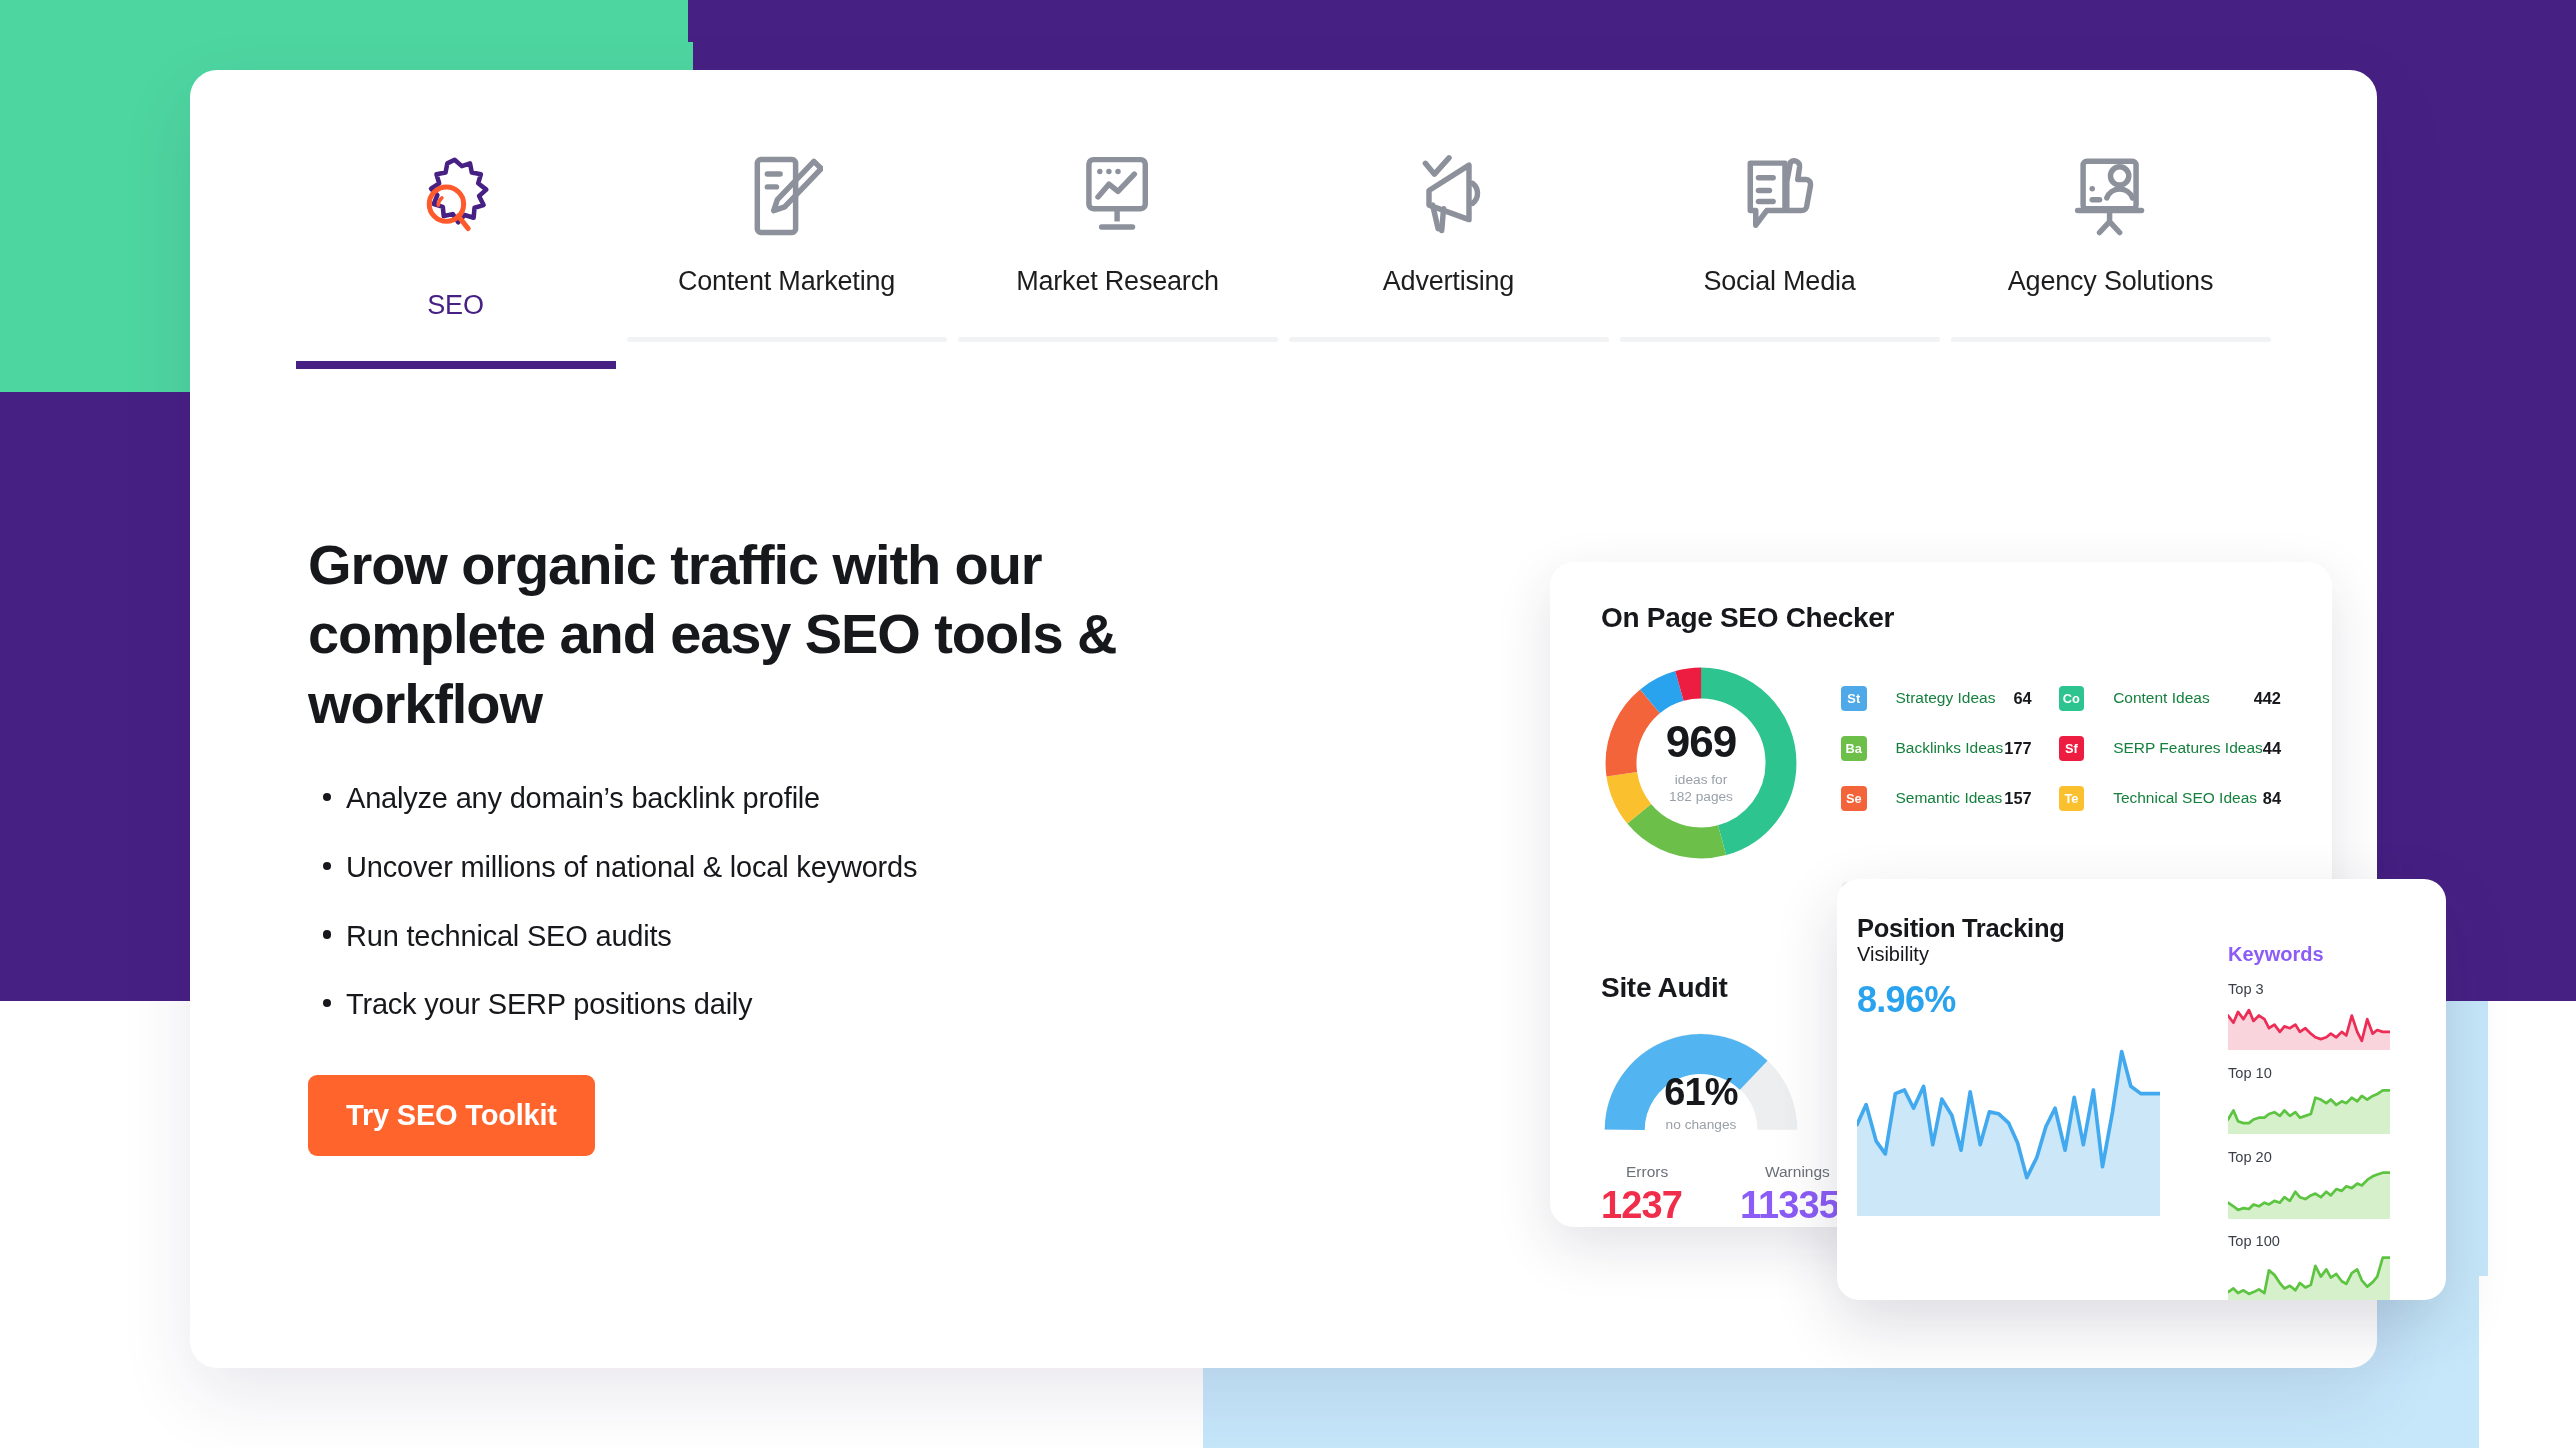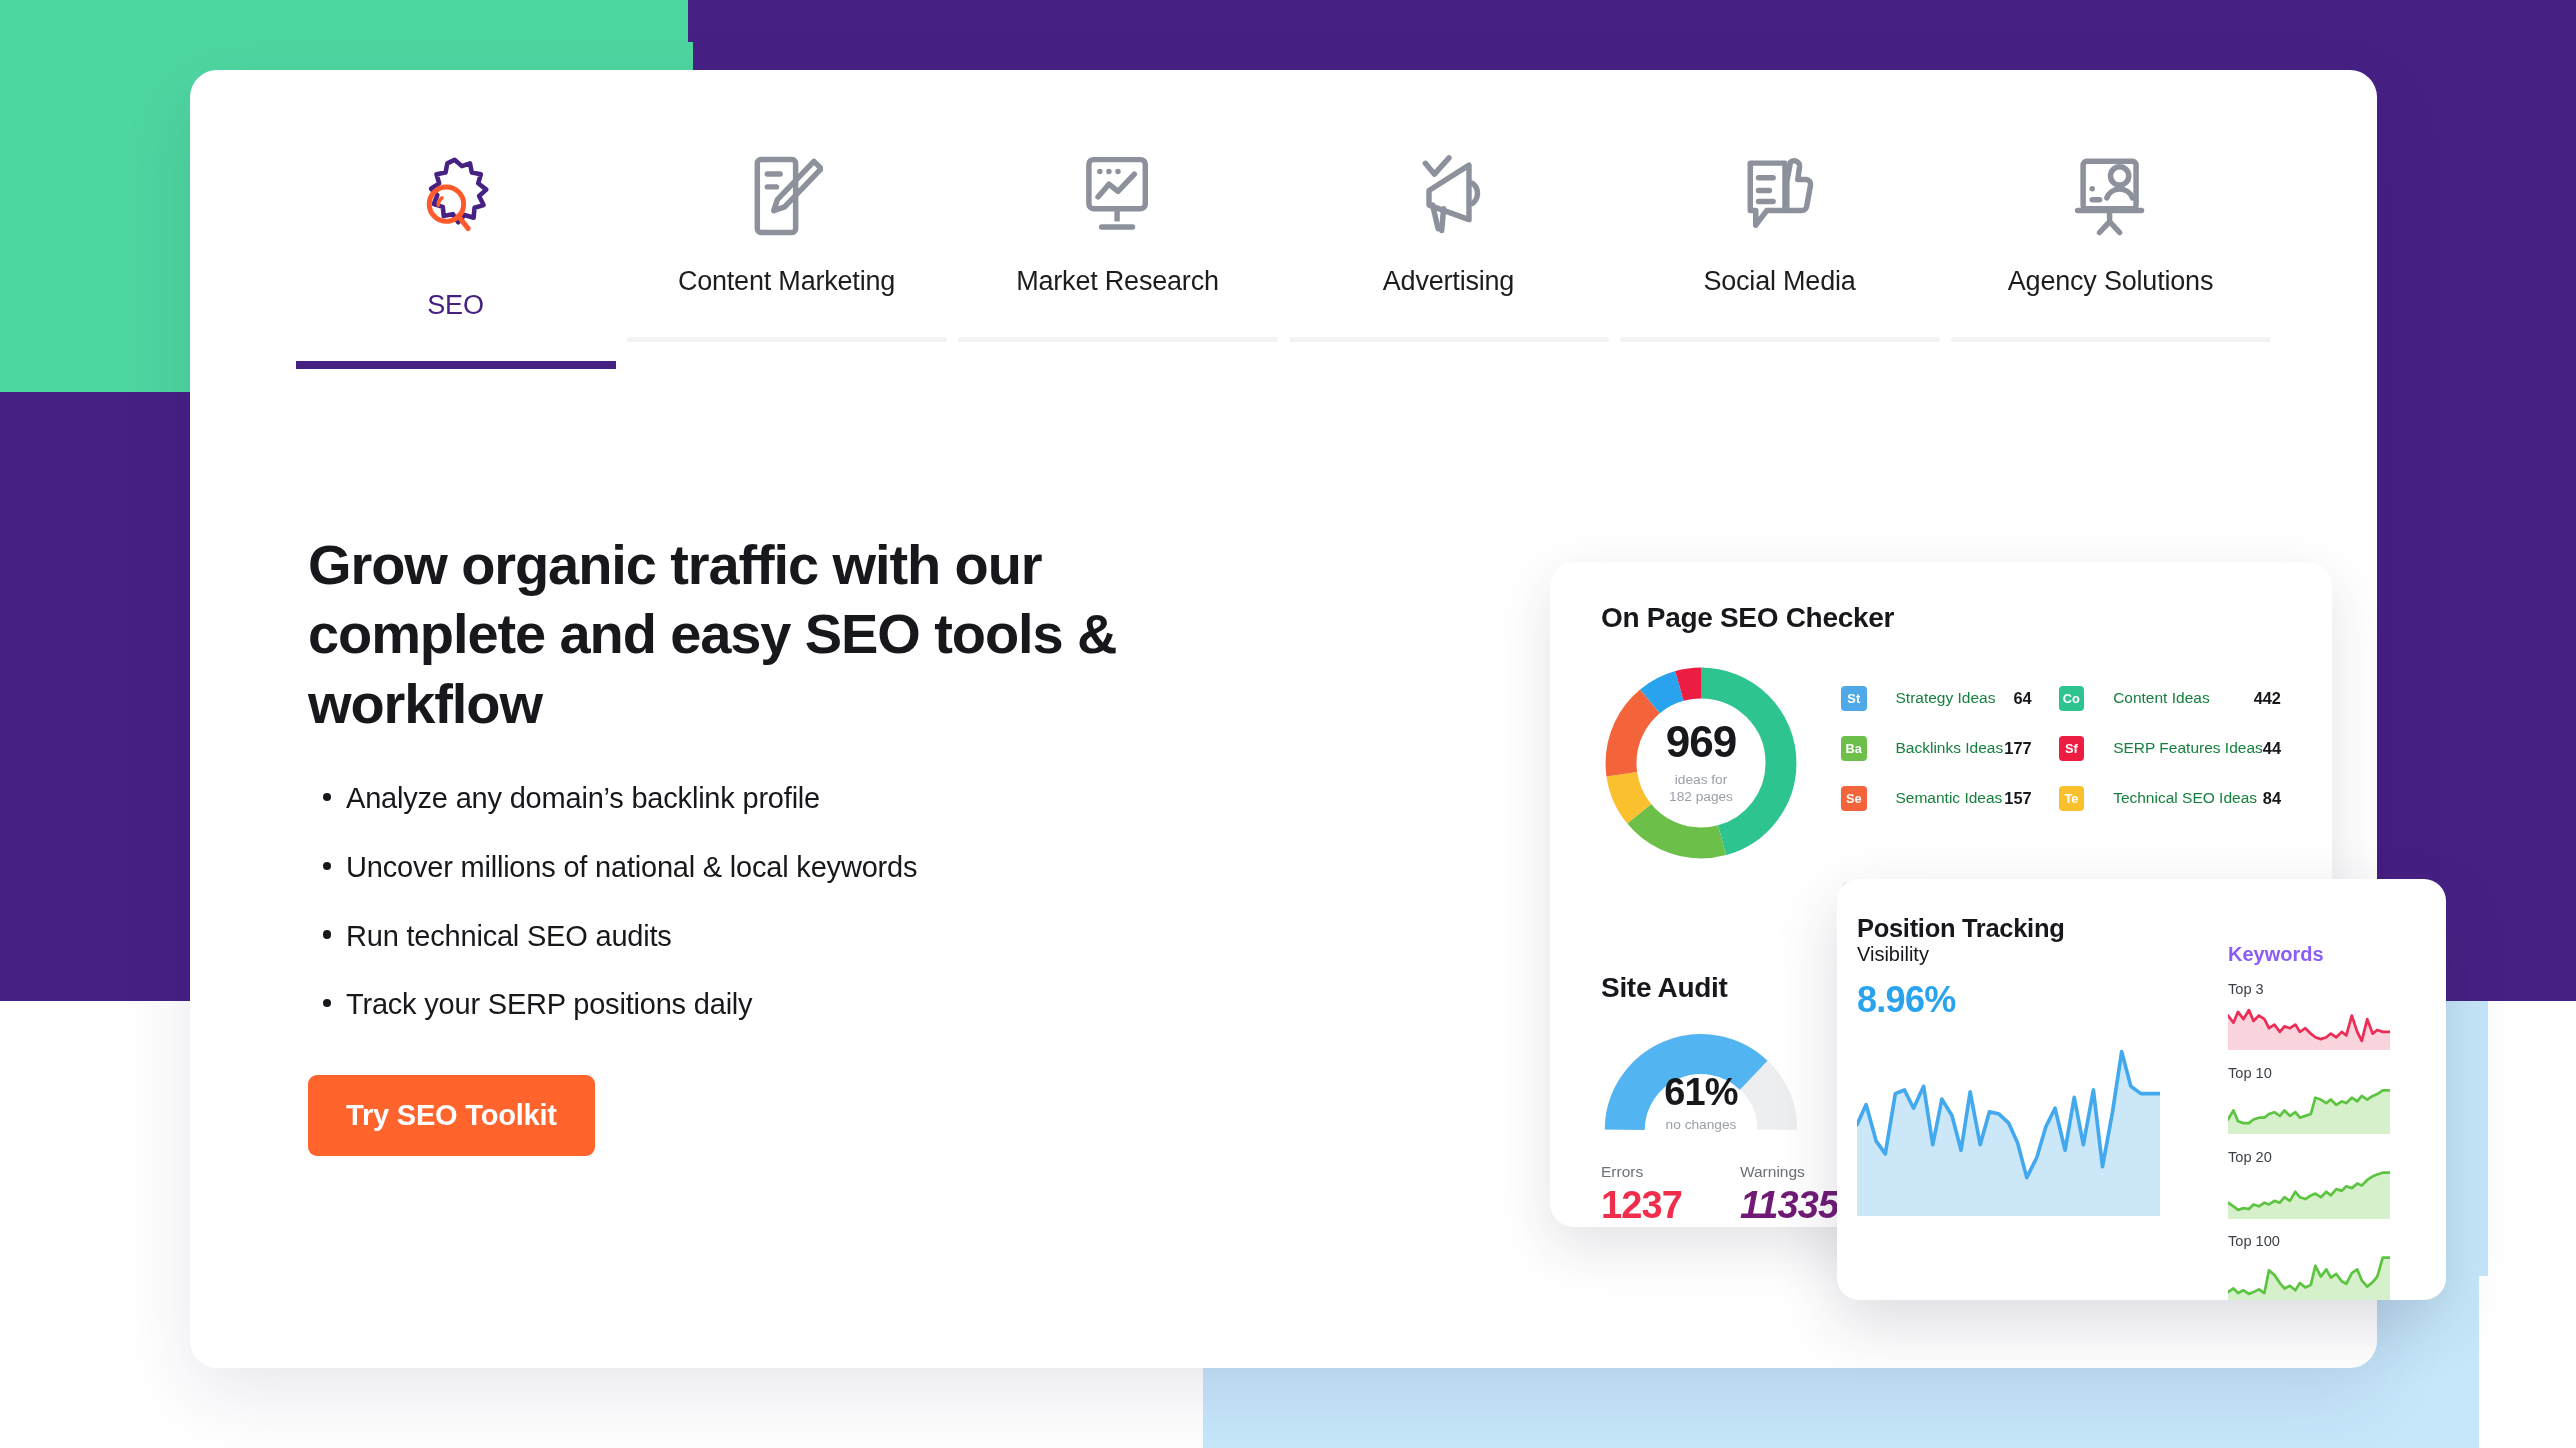--- a/index.html
+++ b/index.html
@@ -259,23 +259,23 @@
   }
   .gauge-center {
     position:absolute;
     left:0; right:0; bottom:3.6px;
     text-align:center;
   }
   .gauge-num { font-size:38px; font-weight:bold; color:#17181c; letter-spacing:-0.9px; }
   .gauge-sub { font-size:13.7px; color:#9aa0a8; margin-top:3.6px; }
 
   .audit-stats { display:flex; margin-top:27px; gap:58px; }
-  .stat-label { font-size:15.5px; color:#6b7178; margin-bottom:3.6px; }
+  .stat-label { font-size:15.5px; color:#6b7178; margin-bottom:3.6px;margin-left:25px; }
   .stat-errors { font-size:38px; font-weight:bold; color:#f02d4a; letter-spacing:-0.9px; }
-  .stat-warnings { font-size:38px; font-weight:bold; color:#701a75; letter-spacing:-0.9px;font-style:italic; }
+  .stat-warnings { font-size:38px; font-weight:bold; color:#8b5cf6; letter-spacing:-0.9px; }
 
   
   .pt-card {
     position:absolute;
     left:1647px; top:809px;
     width:609px; height:421px;
     background:#ffffff;
     border-radius:22px;
     box-shadow:0 24px 64px rgba(40,40,70,0.16);
     padding:35px 20px;

